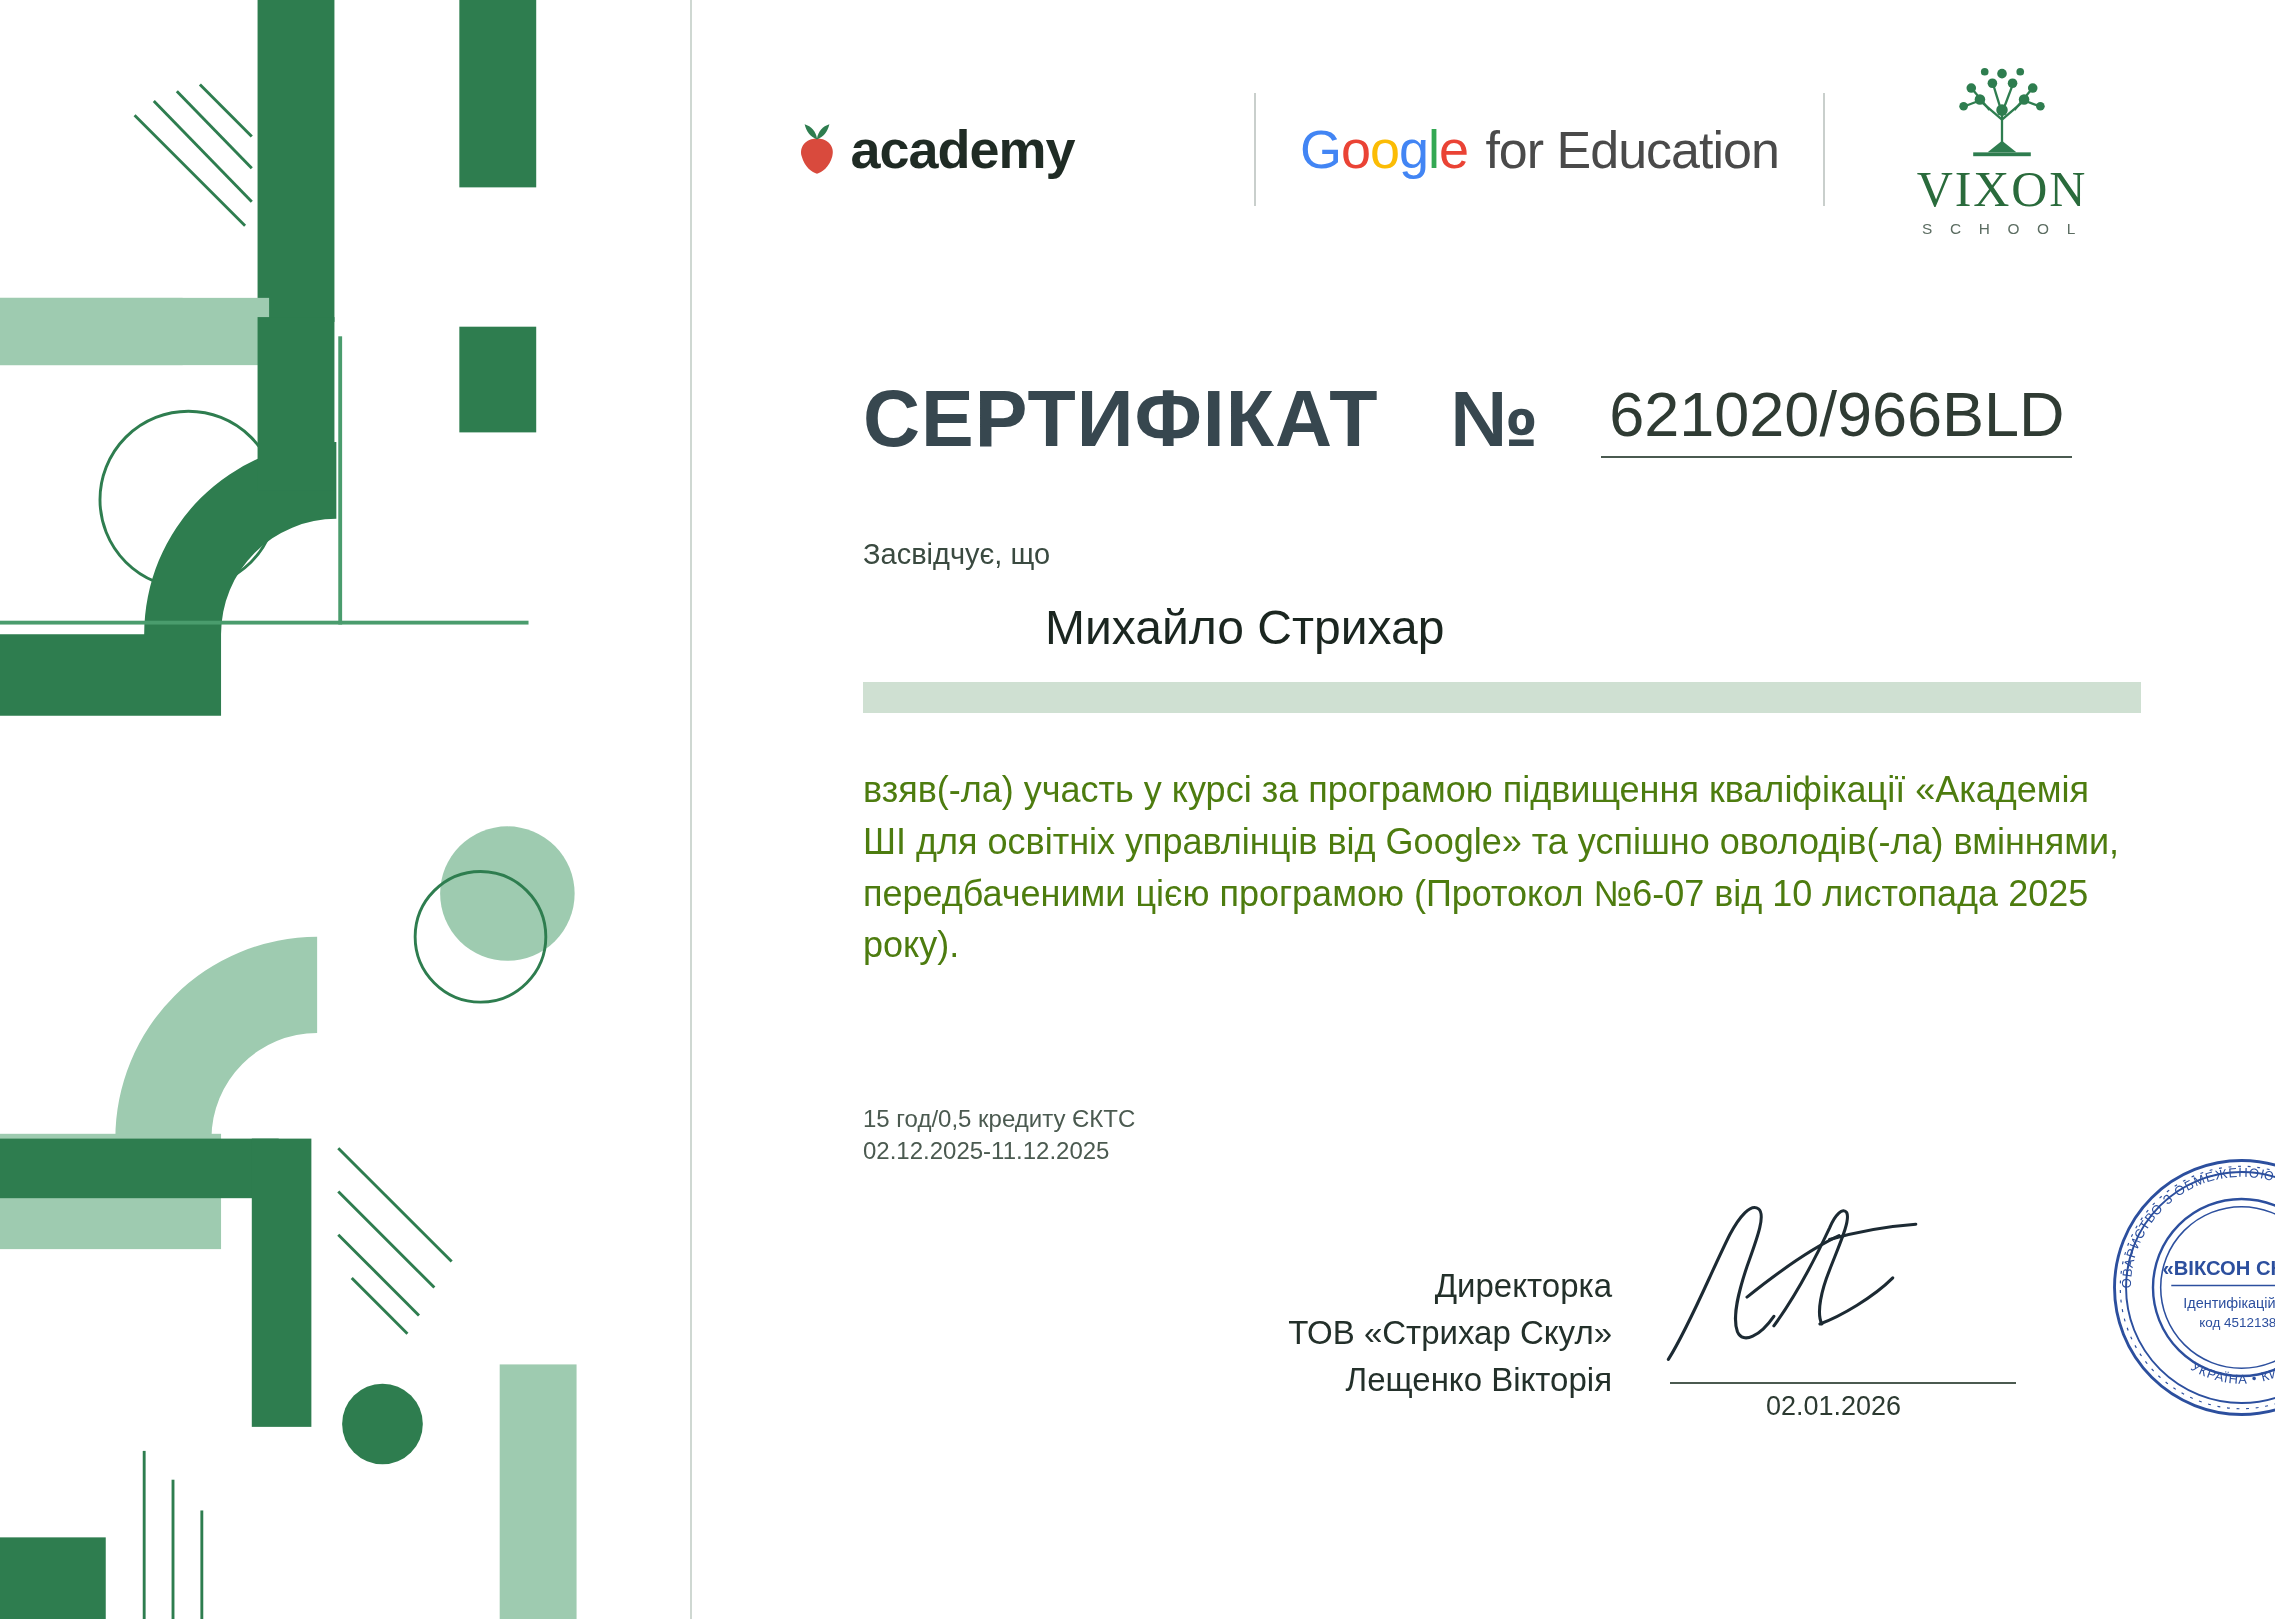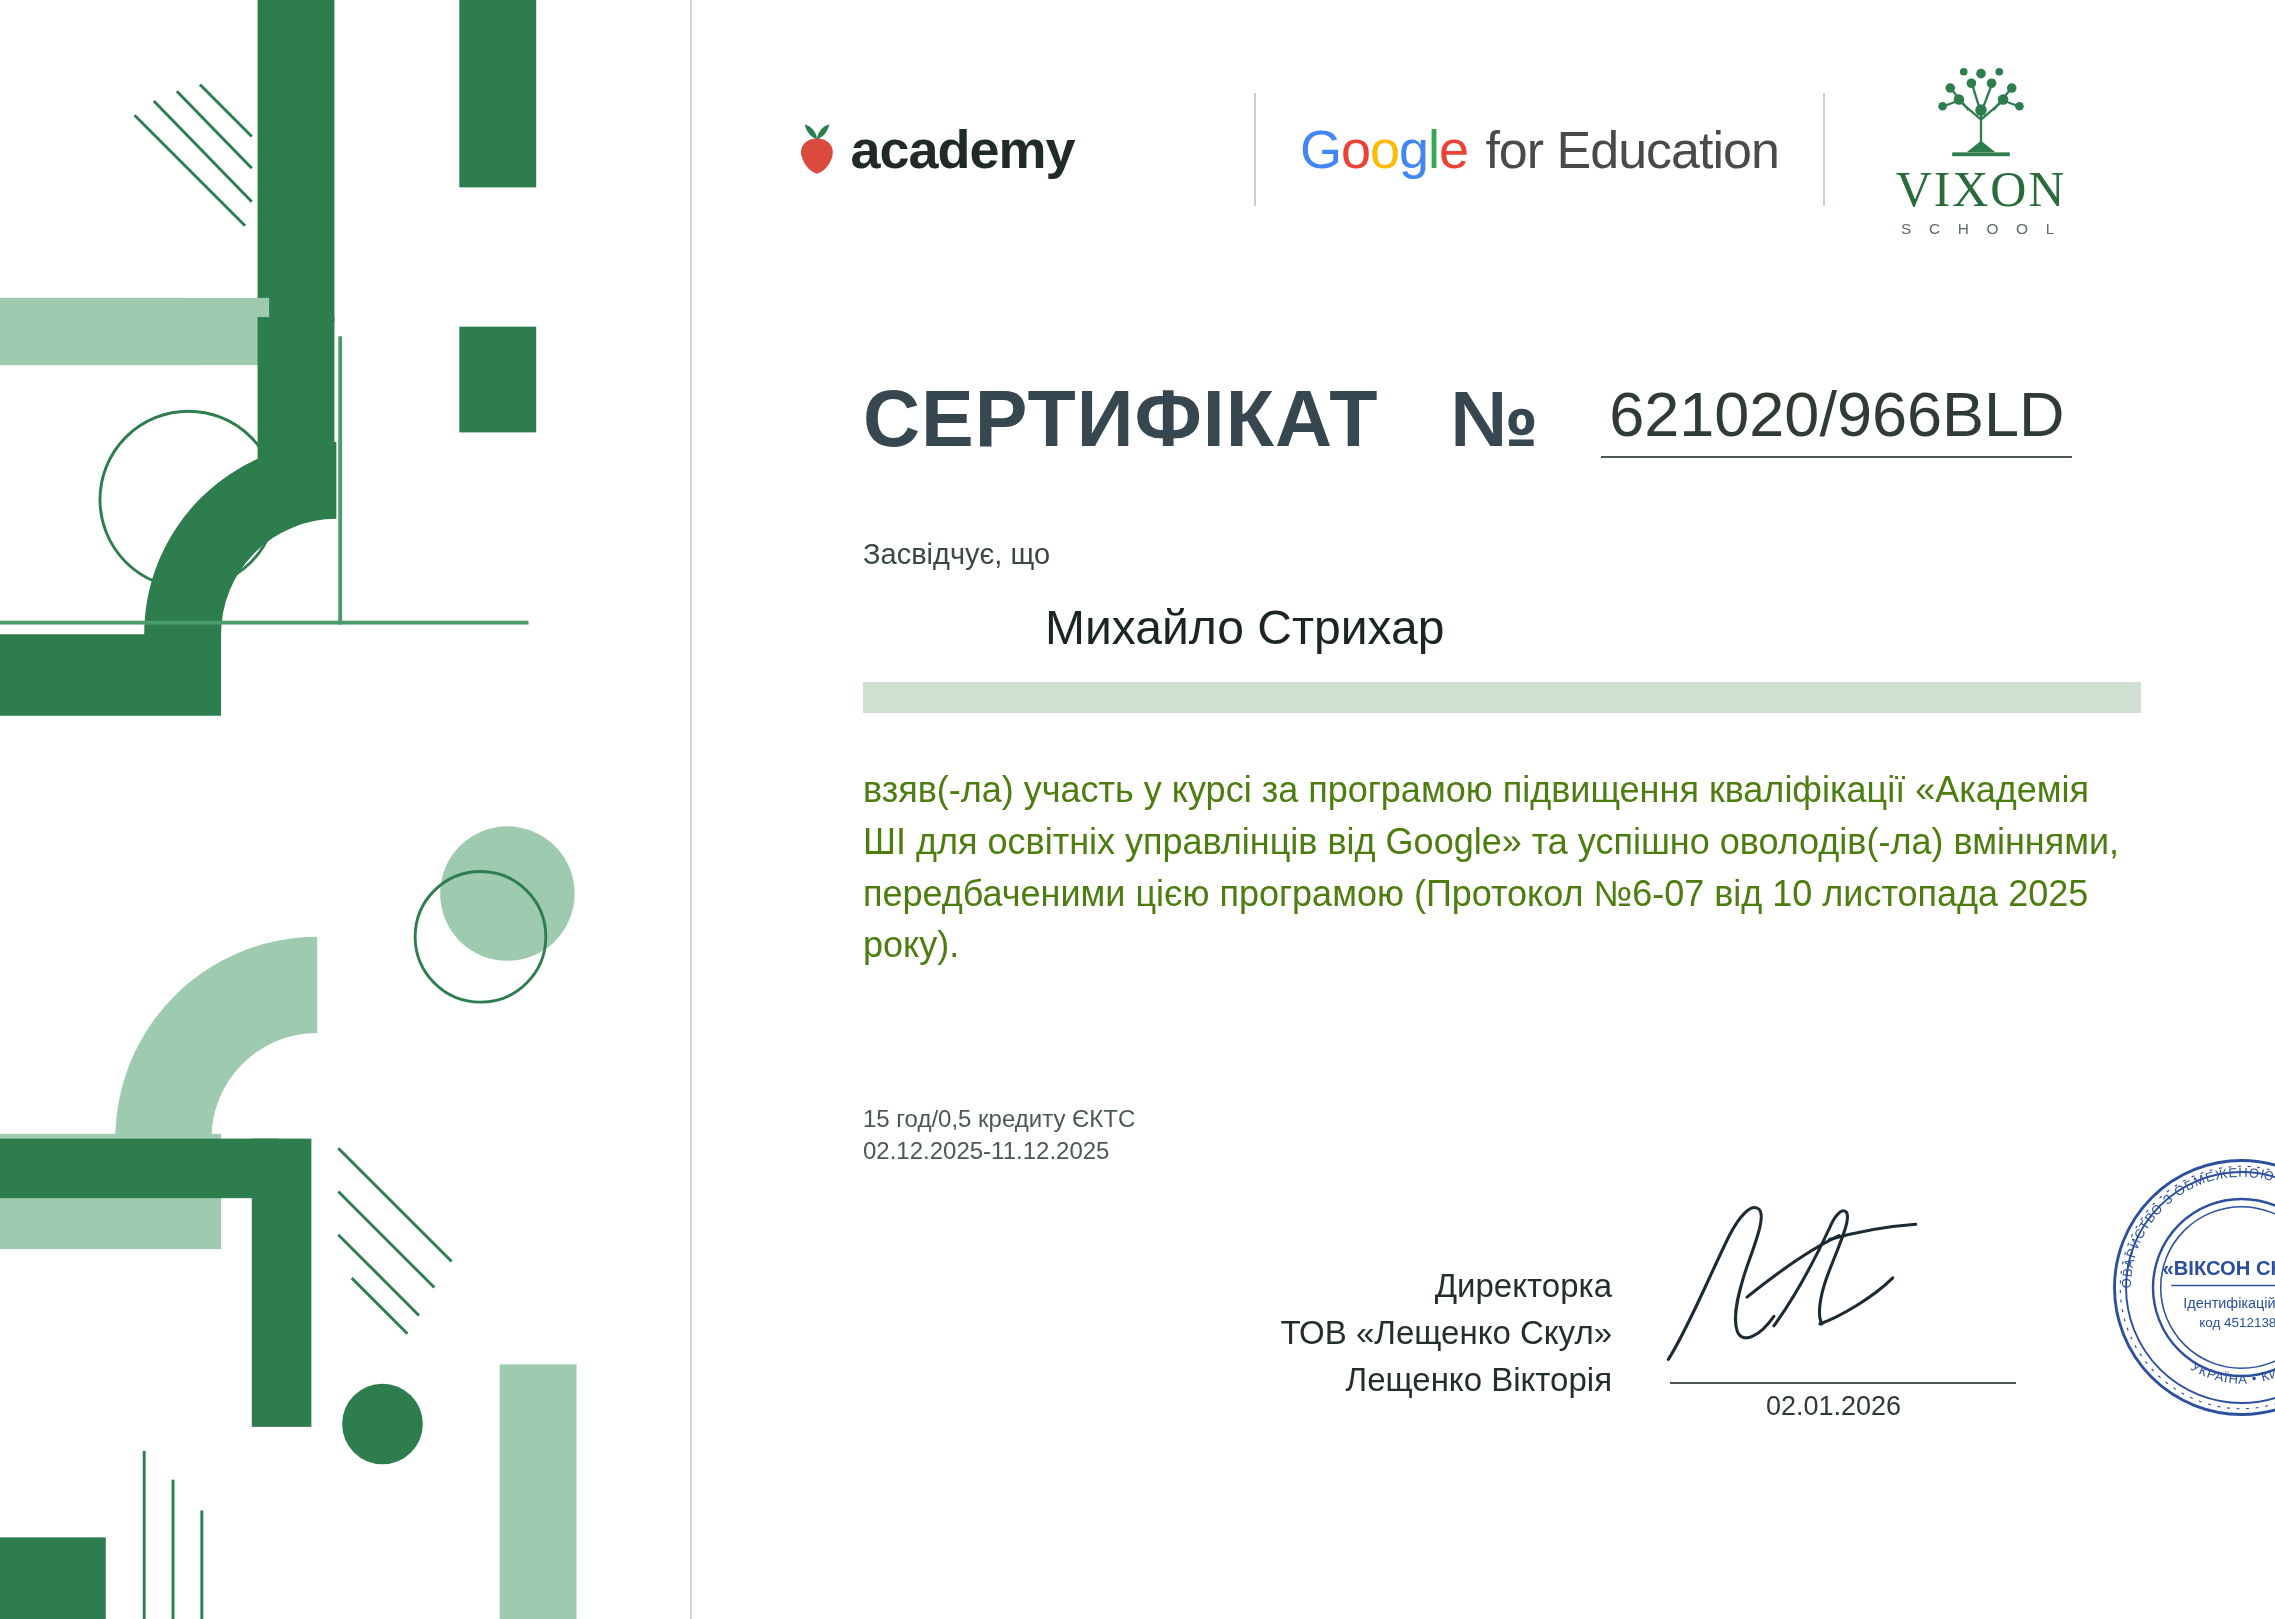--- a/index.html
+++ b/index.html
@@ -105,21 +105,21 @@
     color: #4a4a4a;
     margin-left: 17.3px;
     font-size: 52px;
     font-weight: 400;
   }
 
   .vixon-logo {
     display: flex;
     flex-direction: column;
     align-items: center;
-    margin-left: 27px;
+    margin-left: 48px;
   }
   .vixon-name {
     font-size: 50px;
     letter-spacing: 1.9px;
     color: #2a6b3c;
     margin-top: -9.6px;
     font-family: "Liberation Serif", serif;
   }
   .vixon-sub {
     font-size: 15.4px;
@@ -398,21 +398,21 @@
 
     <div class="body-text">взяв(-ла) участь у курсі за програмою підвищення кваліфікації «Академія ШІ для освітніх управлінців від Google» та успішно оволодів(-ла) вміннями, передбаченими цією програмою (Протокол №6-07 від 10 листопада 2025 року).</div>
 
     <div class="meta">
       <div>15 год/0,5 кредиту ЄКТС</div>
       <div>02.12.2025-11.12.2025</div>
     </div>
 
     <div class="signatory">
       <div>Директорка</div>
-      <div>ТОВ «Лещенко Скул»</div>
+      <div>ТОВ «Стрихар Скул»</div>
       <div>Лещенко Вікторія</div>
     </div>
 
     <div class="sign-area">
       <svg width="403" height="211" viewBox="0 0 420 220" xmlns="http://www.w3.org/2000/svg">
         <g fill="none" stroke="#1c2a33" stroke-width="3.2" stroke-linecap="round">
           <path d="M18 185 C40 150 62 95 82 55 C92 36 104 22 112 28 C120 34 110 60 100 88 C92 112 84 140 90 156 C96 170 114 160 128 140"></path>
           <path d="M100 120 C130 96 166 70 196 56"></path>
           <path d="M128 150 C150 120 172 78 186 48 C192 34 200 26 204 32 C208 40 196 66 186 92 C178 112 172 136 178 148"></path>
           <path d="M186 60 C214 52 248 46 276 44"></path>

